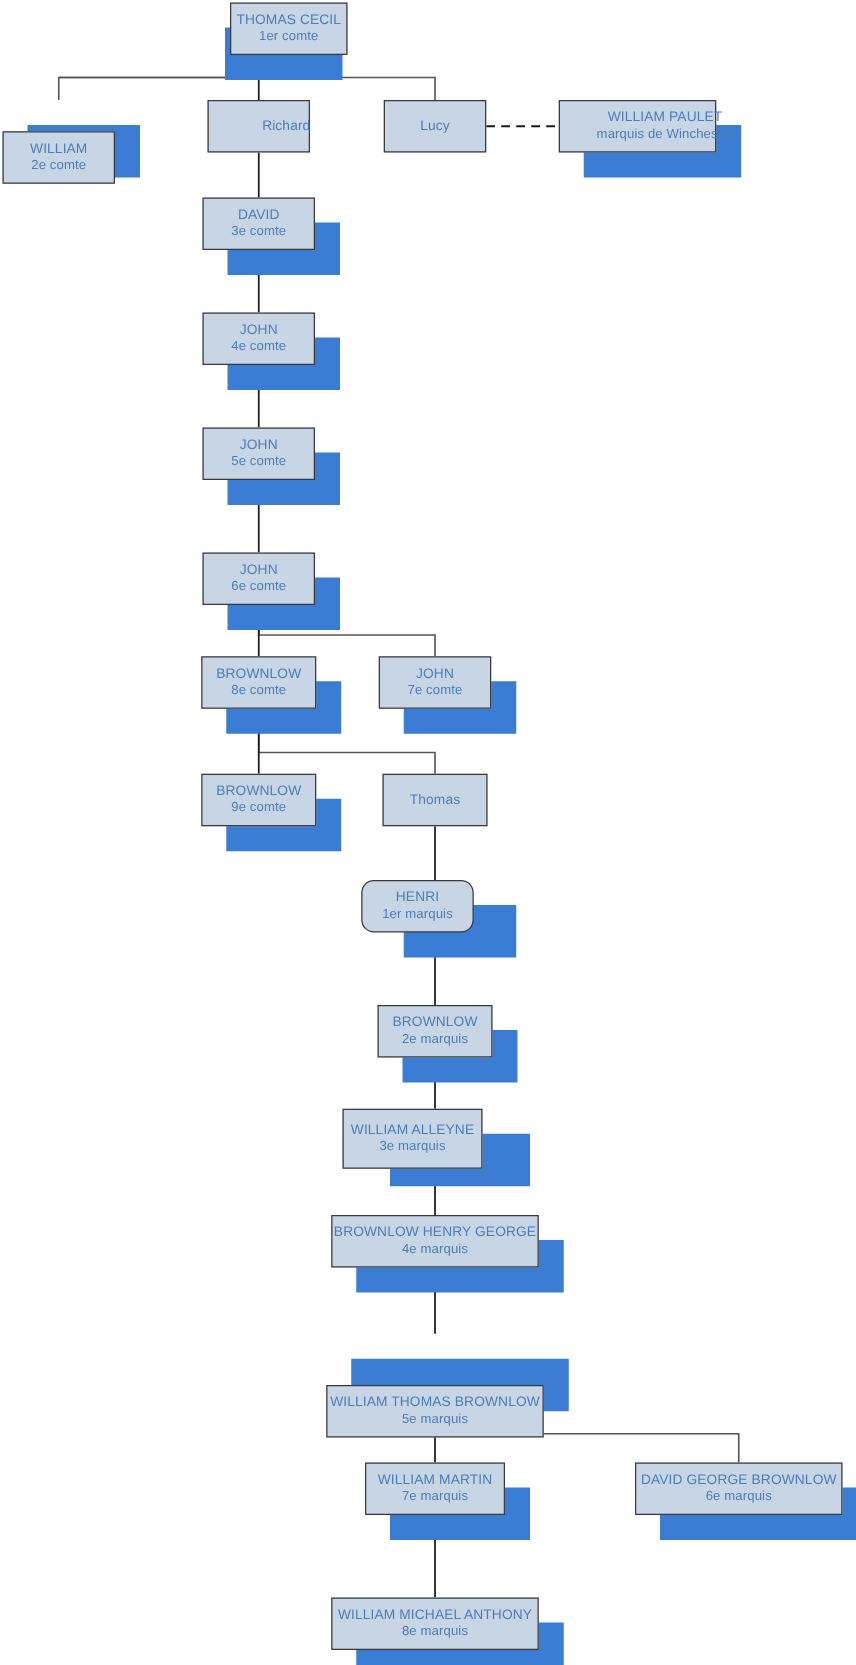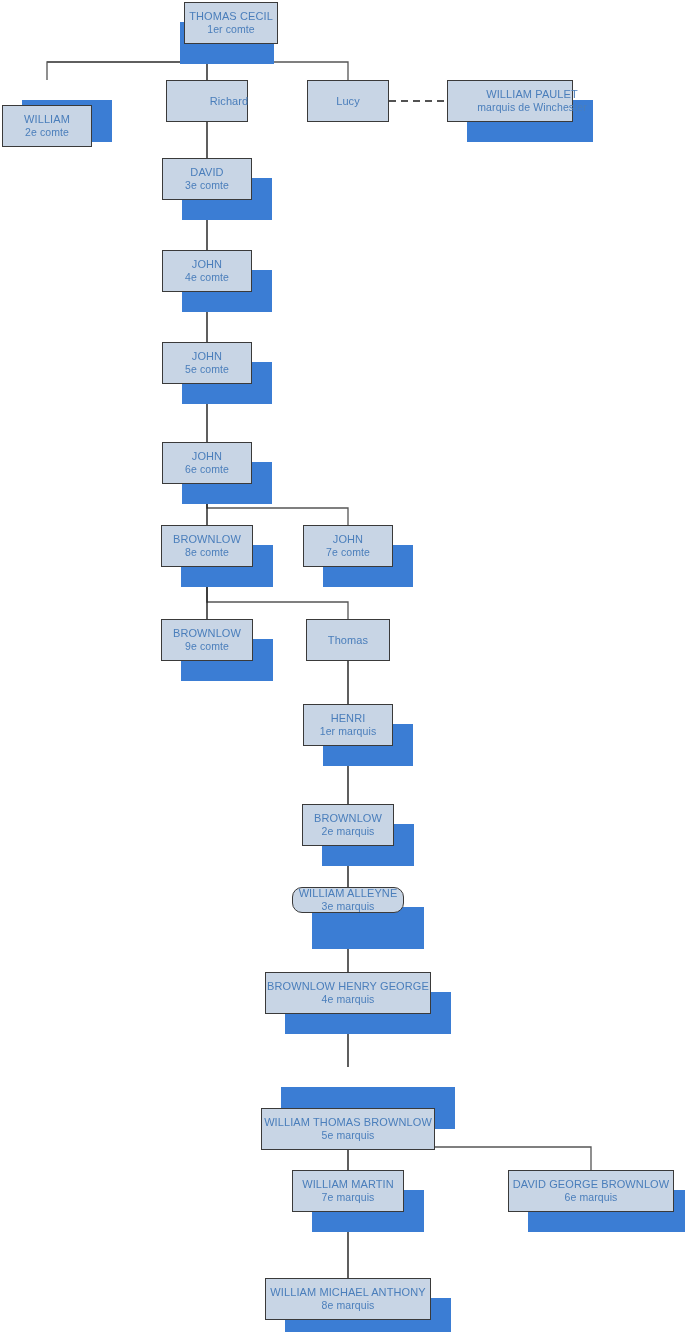--- a/index.html
+++ b/index.html
@@ -135,31 +135,31 @@
       </div>
       <div class="shadow" style="left: 181px; top: 639px; width: 92px; height: 42px; background: rgb(59, 125, 212);"></div>
       <div class="node" style="left: 161px; top: 619px; width: 92px; height: 42px;">
         <span class="nm">BROWNLOW</span>
         <span class="ti">9e comte</span>
       </div>
       <div class="node single" style="left: 306px; top: 619px; width: 84px; height: 42px;">
         <span class="nm">Thomas</span>
       </div>
       <div class="shadow" style="left: 323px; top: 724px; width: 90px; height: 42px; background: rgb(59, 125, 212);"></div>
-      <div class="node" style="left: 303px; top: 704px; width: 90px; height: 42px;">
+      <div class="node" style="left: 289px; top: 704px; width: 90px; height: 42px; border-radius: 10px;">
         <span class="nm">HENRI</span>
         <span class="ti">1er marquis</span>
       </div>
       <div class="shadow" style="left: 322px; top: 824px; width: 92px; height: 42px; background: rgb(59, 125, 212);"></div>
       <div class="node" style="left: 302px; top: 804px; width: 92px; height: 42px;">
         <span class="nm">BROWNLOW</span>
         <span class="ti">2e marquis</span>
       </div>
       <div class="shadow" style="left: 312px; top: 907px; width: 112px; height: 42px; background: rgb(59, 125, 212);"></div>
-      <div class="node" style="left: 292px; top: 887px; width: 112px; height: 26px; border-radius: 10px;">
+      <div class="node" style="left: 274px; top: 887px; width: 112px; height: 48px;">
         <span class="nm">WILLIAM ALLEYNE</span>
         <span class="ti">3e marquis</span>
       </div>
       <div class="shadow" style="left: 285px; top: 992px; width: 166px; height: 42px; background: rgb(59, 125, 212);"></div>
       <div class="node" style="left: 265px; top: 972px; width: 166px; height: 42px;">
         <span class="nm">BROWNLOW HENRY GEORGE</span>
         <span class="ti">4e marquis</span>
       </div>
       <div class="shadow" style="left: 281px; top: 1087px; width: 174px; height: 42px; background: rgb(59, 125, 212);"></div>
       <div class="node" style="left: 261px; top: 1067px; width: 174px; height: 42px; margin-top: 41px;">

